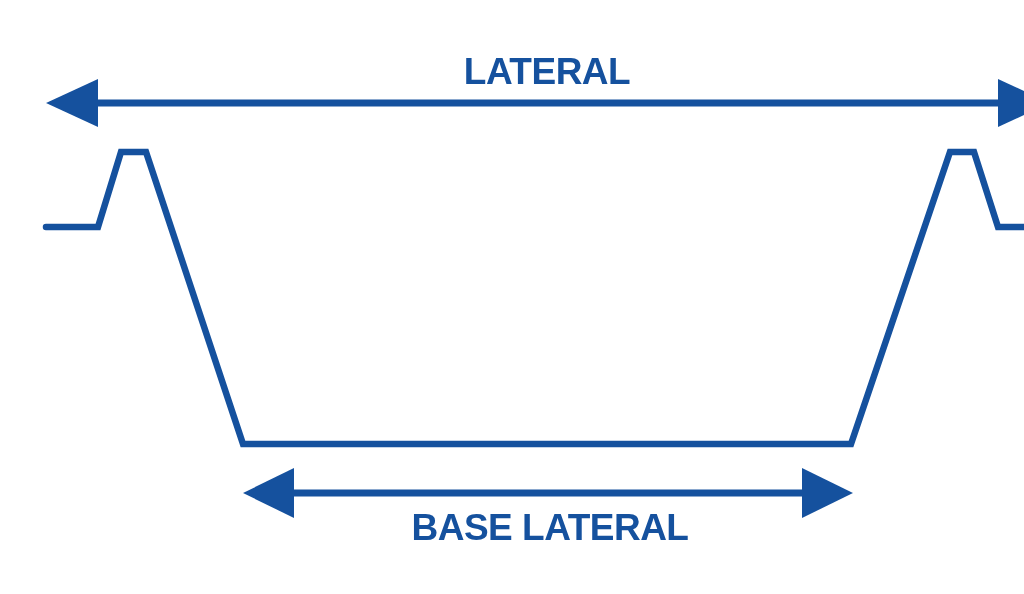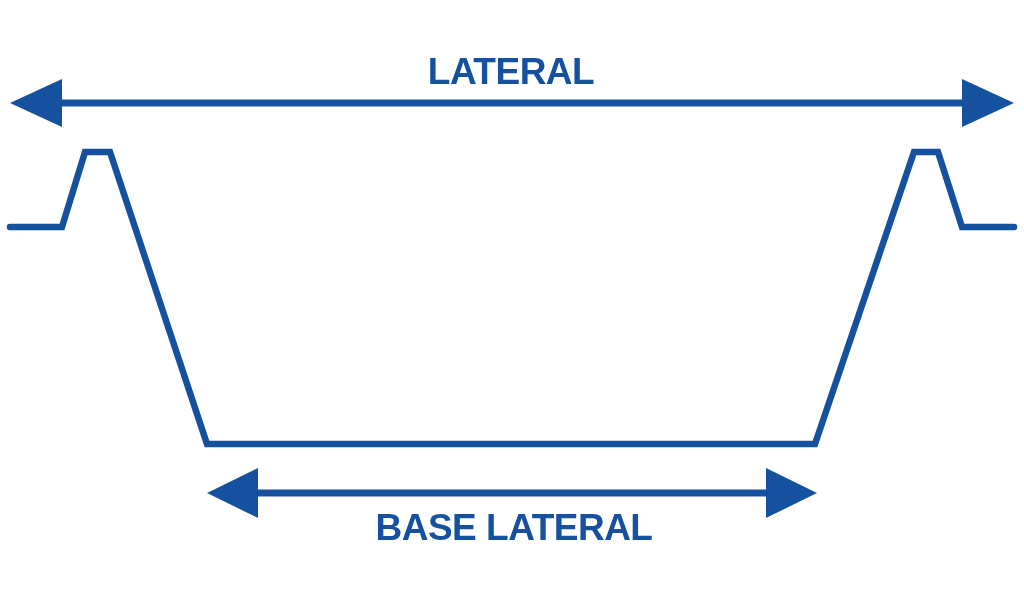--- a/index.html
+++ b/index.html
@@ -3,21 +3,21 @@
 <meta charset="utf-8">
 <style>
   :root { --blue: #15519E; --bg: #FFFFFF; }
   * { margin: 0; padding: 0; box-sizing: border-box; }
   html, body {
     width: 1024px; height: 594px;
     background: var(--bg);
     overflow: hidden;
     font-family: "Liberation Sans", sans-serif;
   }
-  .diagram-stage { position: relative; width: 1024px; height: 594px; }
+  .diagram-stage { position: relative; width: 1024px; height: 594px; padding-left: 36px; }
   svg { display: block; }
   .dim-label {
     fill: var(--blue);
     font-family: "Liberation Sans", sans-serif;
     font-weight: bold;
     font-size: 37px;
     letter-spacing: -0.5px;
   }
   .shaft { stroke: var(--blue); stroke-width: 7; }
   .head  { fill: var(--blue); stroke: none; }

